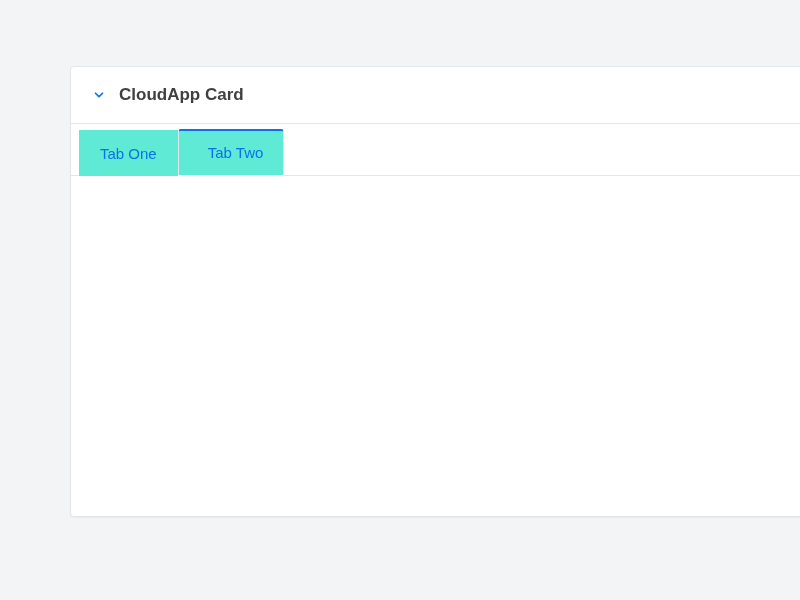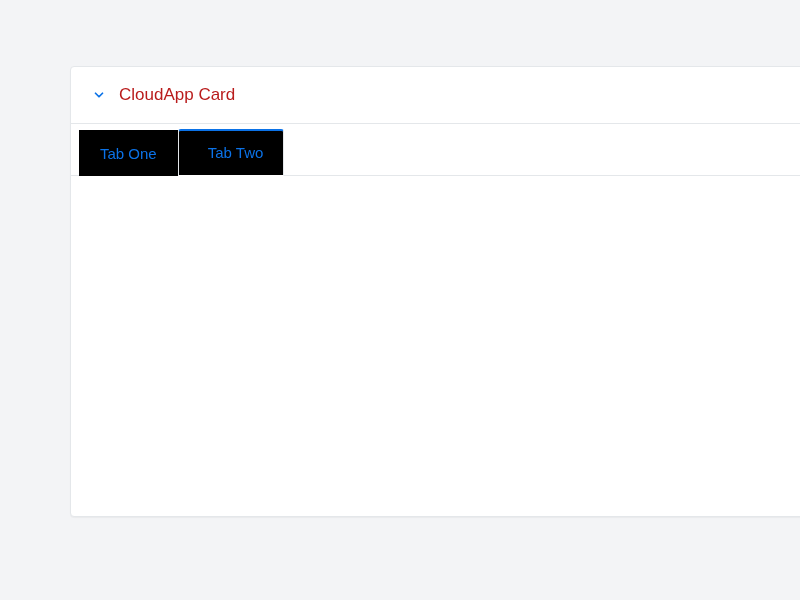--- a/index.html
+++ b/index.html
@@ -37,39 +37,39 @@
       margin-right: 12px;
       display: flex;
       align-items: center;
       justify-content: center;
     }
     .chevron-icon svg {
       width: 14px;
       height: 14px;
     }
     .card-title {
-      color: #b91c1c;
+      color: #404040;
       font-size: 17px;
-      font-weight: 400;
+      font-weight: 700;
     }
     .tabs-row {
       display: flex;
       align-items: flex-end;
       border-bottom: 1px solid #e4e7ea;
       padding: 0 8px;
       background: #ffffff;
       height: 52px;
     }
     .tab {
       padding: 14px 20px 14px 20px;
       font-size: 15px;
       color: #0b72e7;
       cursor: pointer;
       position: relative;
-      background: #000000;
+      background: #5eead4;
       border: 1px solid transparent;
       border-bottom: none;
       margin-bottom: -1px;
     }
     .tab.inactive {
       color: #0b72e7;
     }
     .tab.active {
       border: 1px solid #e4e7ea;
       border-top: 2px solid #0b72e7;

